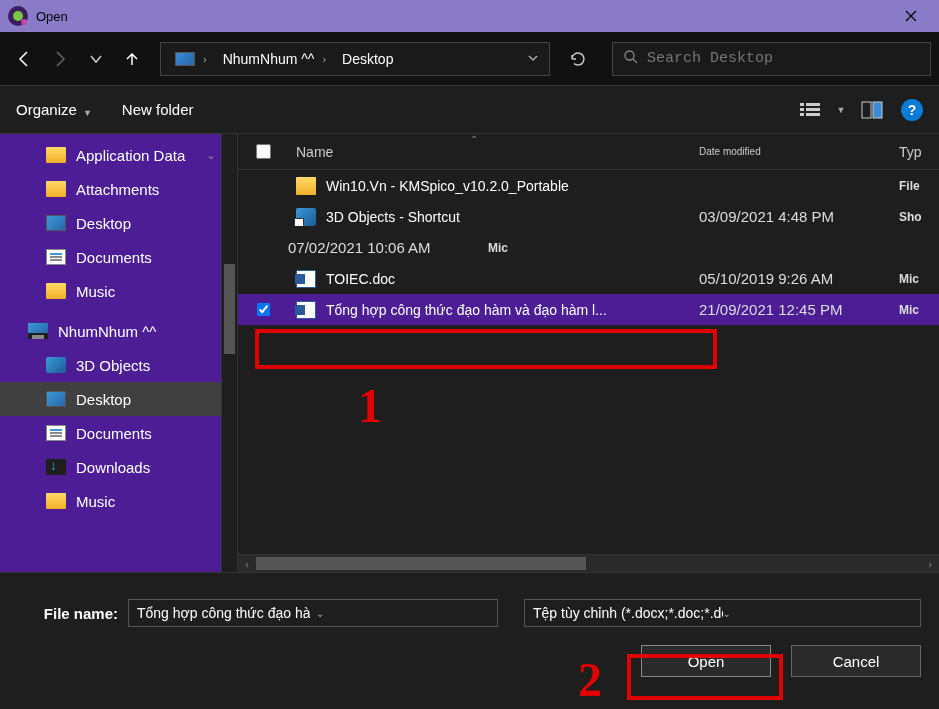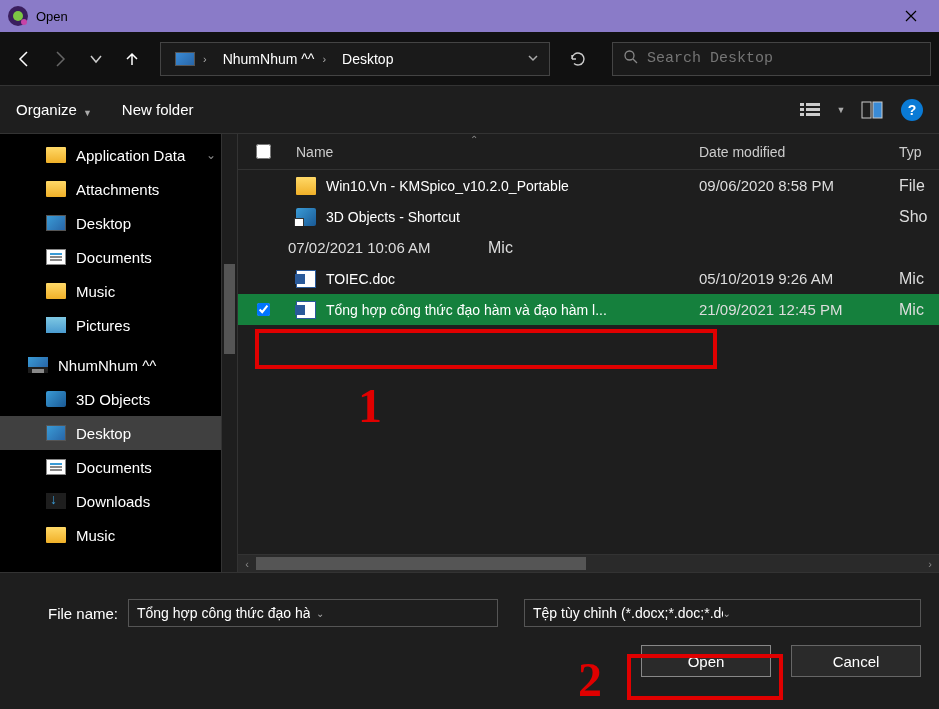--- a/index.html
+++ b/index.html
@@ -28,21 +28,21 @@
 
   .toolbar { height: 48px; background: #1e1e1e; border-bottom: 1px solid #333; display: flex; align-items: center; padding: 0 16px; }
   .tool-item { font-size: 15px; color: #fff; display: flex; align-items: flex-end; cursor: pointer; margin-right: 30px; }
   .tool-item .drop { margin-left: 6px; font-size: 9px; color: #aaa; }
   .toolbar .spacer { flex: 1; }
   .view-btn { width: 34px; height: 30px; display: flex; align-items: center; justify-content: center; margin-left: 6px; }
   .help-btn { width: 22px; height: 22px; border-radius: 50%; background: #0a7bd6; color: #fff; display: flex; align-items: center; justify-content: center; font-size: 14px; font-weight: bold; margin-left: 12px; }
 
   .main { display: flex; height: 438px; position: relative; }
 
-  .sidebar { width: 238px; background: #000000; overflow-y: auto; overflow-x: hidden; border-right: 1px solid #333; position: relative; }
+  .sidebar { width: 238px; background: #4c1d95; overflow-y: auto; overflow-x: hidden; border-right: 1px solid #333; position: relative; }
   .sidebar-inner { padding: 4px 0 12px 0; }
   .tree-item { display: flex; align-items: center; height: 34px; padding-left: 46px; font-size: 15px; color: #fff; cursor: pointer; white-space: nowrap; }
   .tree-item.group { padding-left: 28px; margin-top: 6px; }
   .tree-item.selected { background: #404040; }
   .tree-item .ticon { width: 20px; height: 16px; margin-right: 10px; flex-shrink: 0; }
   .ticon.folder { background: linear-gradient(180deg, #ffd968 0%, #f0b028 100%); border-radius: 1px; }
   .ticon.desktop { background: linear-gradient(135deg, #3a9bd6, #2866a8); border: 1px solid #555; }
   .ticon.doc { background: #fff; border: 1px solid #888; position: relative; }
   .ticon.doc::after { content: ""; position: absolute; top: 3px; left: 3px; right: 3px; height: 2px; background: #3a9bd6; box-shadow: 0 3px 0 #888, 0 6px 0 #888; }
   .ticon.pics { background: linear-gradient(180deg, #7ec8e3, #4a9bd0); position: relative; }
@@ -53,46 +53,46 @@
   .ticon.download { background: #1e1e1e; position: relative; }
   .ticon.download::before { content: "↓"; position: absolute; color: #3a9bd6; font-size: 14px; font-weight: bold; left: 4px; top: -2px; }
   .tree-chevron { position: absolute; left: 206px; color: #888; font-size: 12px; }
   .sidebar-scrollbar { position: absolute; right: 0; top: 0; bottom: 0; width: 16px; background: #1e1e1e; border-left: 1px solid #333; }
   .sidebar-scrollbar .thumb { position: absolute; top: 130px; left: 2px; right: 2px; height: 90px; background: #555; }
 
   .filepane { flex: 1; display: flex; flex-direction: column; background: #1e1e1e; }
   .col-headers { display: flex; height: 36px; align-items: center; border-bottom: 1px solid #333; }
   .col-headers .check-col { width: 50px; display: flex; align-items: center; justify-content: center; }
   .col-headers .name-col { flex: 1; display: flex; align-items: center; padding-left: 8px; font-size: 14px; color: #ccc; }
-  .col-headers .date-col { width: 200px; font-size: 14px; color: #ccc; }
+  .col-headers .date-col { width: 200px; font-size: 10px; color: #ccc; }
   .col-headers .type-col { width: 40px; font-size: 14px; color: #ccc; }
   .col-headers input[type=checkbox] { width: 15px; height: 15px; }
 
   .file-list { flex: 1; overflow: hidden; position: relative; }
   .file-row { display: flex; height: 31px; align-items: center; }
-  .file-row.selected { background: #15803d; }
+  .file-row.selected { background: #4c1d95; }
   .file-row .check-col { width: 50px; display: flex; align-items: center; justify-content: center; }
   .file-row .ficon { width: 20px; height: 18px; margin-right: 10px; flex-shrink: 0; }
   .file-row .name-col { flex: 1; display: flex; align-items: center; padding-left: 8px; font-size: 14px; color: #fff; white-space: nowrap; overflow: hidden; }
   .file-row .date-col { width: 200px; font-size: 15px; color: #ddd; }
-  .file-row .type-col { width: 40px; font-size: 16px; color: #ddd; white-space: nowrap; overflow: hidden; }
+  .file-row .type-col { width: 40px; font-size: 12px; color: #ddd; white-space: nowrap; overflow: hidden; font-weight: bold; }
   .ficon.folder { background: linear-gradient(180deg, #ffd968 0%, #f0b028 100%); border-radius: 1px; }
   .ficon.shortcut { background: linear-gradient(135deg, #3a9bd6, #1a5a96); border-radius: 2px; position: relative; }
   .ficon.shortcut::after { content: ""; position: absolute; bottom: -2px; left: -2px; width: 8px; height: 8px; background: #fff; border: 1px solid #333; }
   .ficon.word { background: #fff; border: 1px solid #2a5a9a; position: relative; }
   .ficon.word::before { content: ""; position: absolute; left: -2px; top: 3px; width: 10px; height: 10px; background: #2a5a9a; }
 
   .h-scrollbar { height: 18px; background: #2a2a2a; display: flex; align-items: center; border-top: 1px solid #333; }
   .h-scrollbar .arrow { width: 18px; height: 18px; display: flex; align-items: center; justify-content: center; color: #888; font-size: 11px; }
   .h-scrollbar .track { flex: 1; height: 100%; position: relative; }
   .h-scrollbar .track .thumb { position: absolute; left: 0; top: 2px; bottom: 2px; width: 330px; background: #555; }
 
   .footer { height: 118px; background: #1e1e1e; border-top: 1px solid #333; padding: 12px 18px; position: relative; }
   .filename-row { display: flex; align-items: center; margin-top: 14px; }
-  .filename-row .label { width: 100px; text-align: right; font-size: 15px; color: #fff; margin-right: 10px; }
+  .filename-row .label { width: 100px; text-align: right; font-size: 15px; color: #fff; margin-right: 10px; font-weight: bold; }
   .filename-row .fn-input { width: 370px; height: 28px; background: #1e1e1e; border: 1px solid #555; display: flex; align-items: center; padding: 0 8px; }
   .filename-row .fn-input span { flex: 1; font-size: 14px; color: #fff; white-space: nowrap; overflow: hidden; }
   .filename-row .fn-input .drop { color: #aaa; font-size: 10px; margin-left: 6px; }
   .filename-row .filter { flex: 1; margin-left: 26px; height: 28px; background: #1e1e1e; border: 1px solid #555; display: flex; align-items: center; padding: 0 8px; }
   .filename-row .filter span { flex: 1; font-size: 14px; color: #fff; white-space: nowrap; overflow: hidden; }
   .filename-row .filter .drop { color: #aaa; font-size: 10px; }
   .button-row { display: flex; justify-content: flex-end; margin-top: 18px; gap: 20px; }
   .dlg-btn { width: 130px; height: 32px; background: #2a2a2a; border: 1px solid #666; display: flex; align-items: center; justify-content: center; font-size: 15px; color: #fff; cursor: pointer; }
   .dlg-btn.primary { border: 1px solid #888; }
 
@@ -221,24 +221,20 @@
           <span>Desktop</span>
         </div>
       <div class="tree-item">
           <div class="ticon doc"></div>
           <span>Documents</span>
         </div>
       <div class="tree-item">
           <div class="ticon folder"></div>
           <span>Music</span>
         </div>
-      <div class="tree-item">
-          <div class="ticon pics"></div>
-          <span>Pictures</span>
-        </div>
       <div class="tree-item group">
           <div class="ticon pc"></div>
           <span>NhumNhum ^^</span>
         </div>
       <div class="tree-item">
           <div class="ticon obj3d"></div>
           <span>3D Objects</span>
         </div>
       <div class="tree-item selected">
           <div class="ticon desktop"></div>
@@ -275,29 +271,29 @@
       <div class="type-col"><span>Typ</span></div>
     </div>
 
     <div class="file-list">
       <div class="file-row">
         <div class="check-col"></div>
         <div class="name-col">
             <div class="ficon folder"></div>
             <span>Win10.Vn - KMSpico_v10.2.0_Portable</span>
           </div>
-        <div class="date-col">09/06/2020 8:58 PM</div>
         <div class="type-col">File</div>
       </div>
       <div class="file-row">
         <div class="check-col"></div>
         <div class="name-col">
             <div class="ficon shortcut"></div>
             <span>3D Objects - Shortcut</span>
           </div>
+        <div class="date-col">03/09/2021 4:48 PM</div>
         <div class="type-col">Sho</div>
       </div>
       <div class="file-row">
         <div class="check-col"></div>
         <div class="date-col">07/02/2021 10:06 AM</div>
         <div class="type-col">Mic</div>
       </div>
       <div class="file-row">
         <div class="check-col"></div>
         <div class="name-col">

